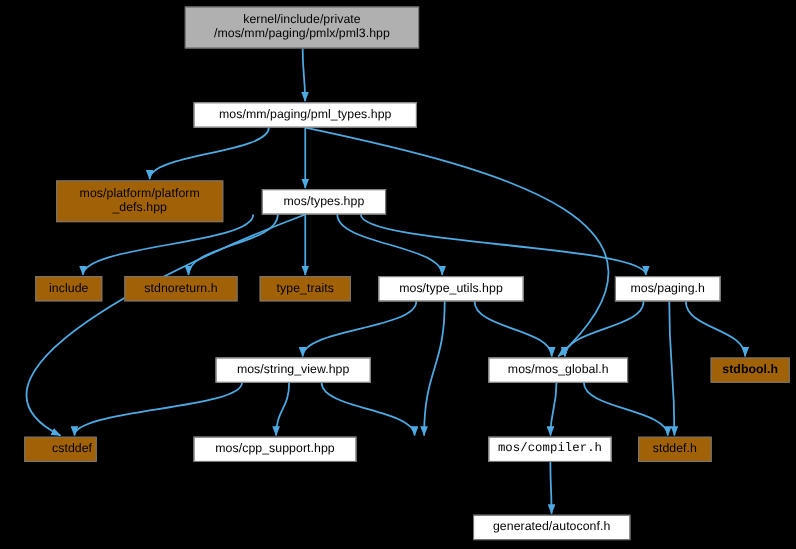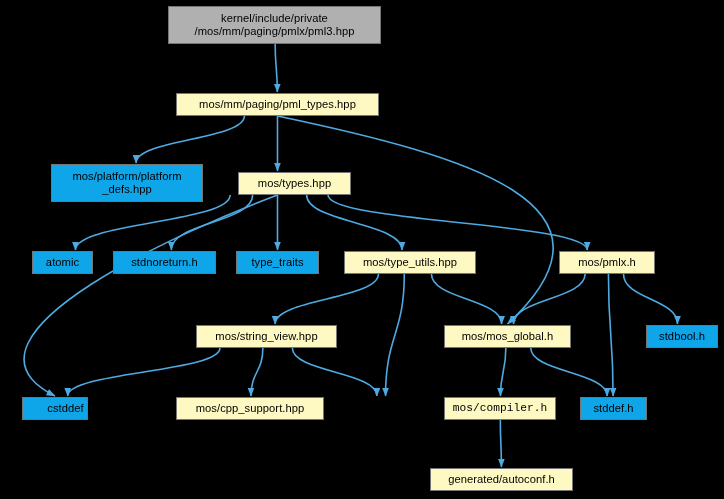--- a/index.html
+++ b/index.html
@@ -38,24 +38,24 @@
     justify-content: center;
     text-align: center;
     font-size: 11.2px;
     line-height: 13px;
     color: #000000;
     letter-spacing: 0.05px;
     white-space: pre;
     padding: 0 3px;
   }
   .node.fill-white {
-    background: #fef9c3;
+    background: #ffffff;
   }
   .node.fill-gray {
-    background: #0ea5e9;
+    background: #a16207;
   }
   .node.root {
     background: #b0b0b0;
   }
 </style>
 </head>
 <body>
 
 <div id="graph-root">
   <svg id="edge-layer" viewBox="0 0 724 499" width="724" height="499">
@@ -90,27 +90,27 @@
       </g>
   </svg>
 
   <div id="node-layer">
       <div class="node root" style="left: 168px; top: 6px; width: 213px; height: 38px;">kernel/include/private
 /mos/mm/paging/pmlx/pml3.hpp</div>
       <div class="node fill-white" style="left: 176px; top: 93px; width: 203px; height: 23px;">mos/mm/paging/pml_types.hpp</div>
       <div class="node fill-gray" style="left: 51px; top: 164px; width: 152px; height: 38px;">mos/platform/platform
 _defs.hpp</div>
       <div class="node fill-white" style="left: 221px; top: 172px; width: 113px; height: 23px; margin-left: 17px;">mos/types.hpp</div>
-      <div class="node fill-gray" style="left: 32px; top: 251px; width: 61px; height: 23px;">atomic</div>
+      <div class="node fill-gray" style="left: 32px; top: 251px; width: 61px; height: 23px;">include</div>
       <div class="node fill-gray" style="left: 113px; top: 251px; width: 103px; height: 23px;">stdnoreturn.h</div>
       <div class="node fill-gray" style="left: 236px; top: 251px; width: 83px; height: 23px;">type_traits</div>
       <div class="node fill-white" style="left: 344px; top: 251px; width: 132px; height: 23px;">mos/type_utils.hpp</div>
-      <div class="node fill-white" style="left: 559px; top: 251px; width: 96px; height: 23px;">mos/pmlx.h</div>
+      <div class="node fill-white" style="left: 559px; top: 251px; width: 96px; height: 23px;">mos/paging.h</div>
       <div class="node fill-white" style="left: 196px; top: 325px; width: 141px; height: 23px; text-align: right;">mos/string_view.hpp</div>
       <div class="node fill-white" style="left: 444px; top: 325px; width: 127px; height: 23px;">mos/mos_global.h</div>
-      <div class="node fill-gray" style="left: 646px; top: 325px; width: 72px; height: 23px;">stdbool.h</div>
+      <div class="node fill-gray" style="left: 646px; top: 325px; width: 72px; height: 23px; font-weight: bold;">stdbool.h</div>
       <div class="node fill-gray" style="left: 22px; top: 397px; width: 66px; height: 23px; padding-left: 24px;">cstddef</div>
       <div class="node fill-white" style="left: 176px; top: 397px; width: 148px; height: 23px;">mos/cpp_support.hpp</div>
       <div class="node fill-white" style="left: 444px; top: 397px; width: 112px; height: 23px; font-family: Liberation Mono, monospace;">mos/compiler.h</div>
       <div class="node fill-white" style="left: 430px; top: 468px; width: 143px; height: 23px;">generated/autoconf.h</div>
       <div class="node fill-gray" style="left: 580px; top: 397px; width: 67px; height: 23px;">stddef.h</div>
     </div>
 </div>
 
 </body></html>

